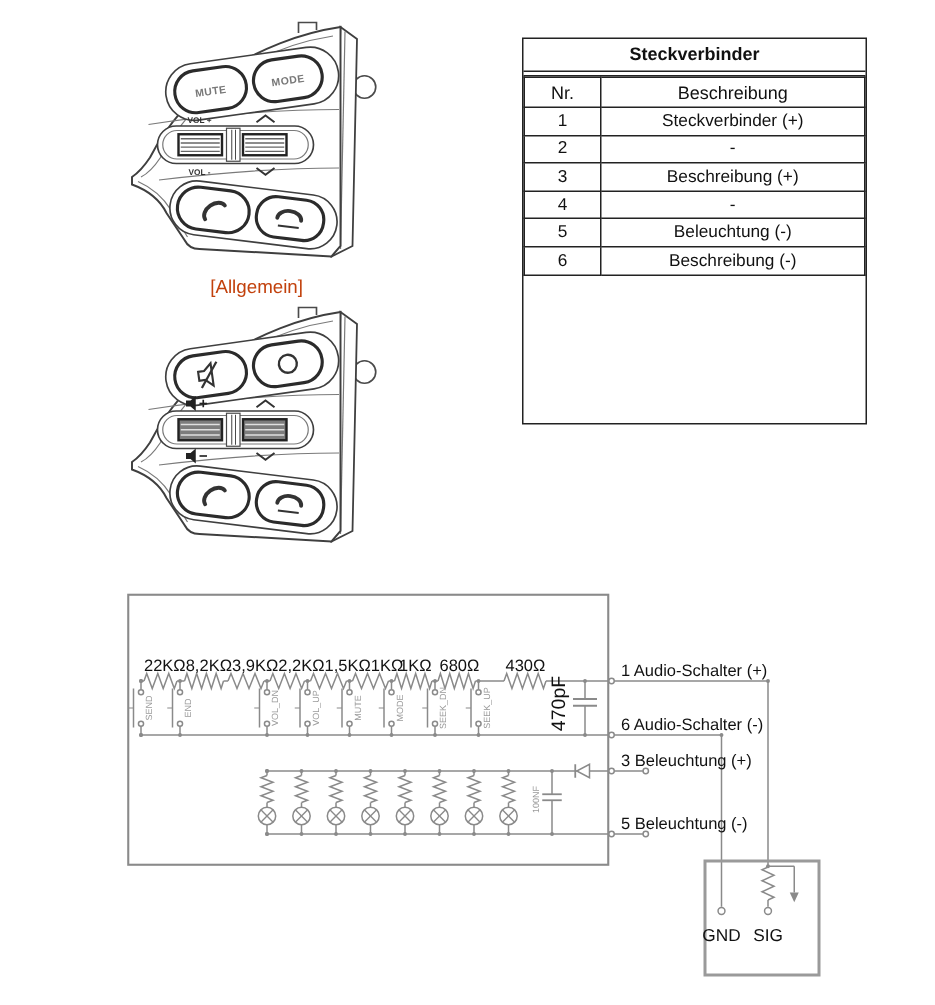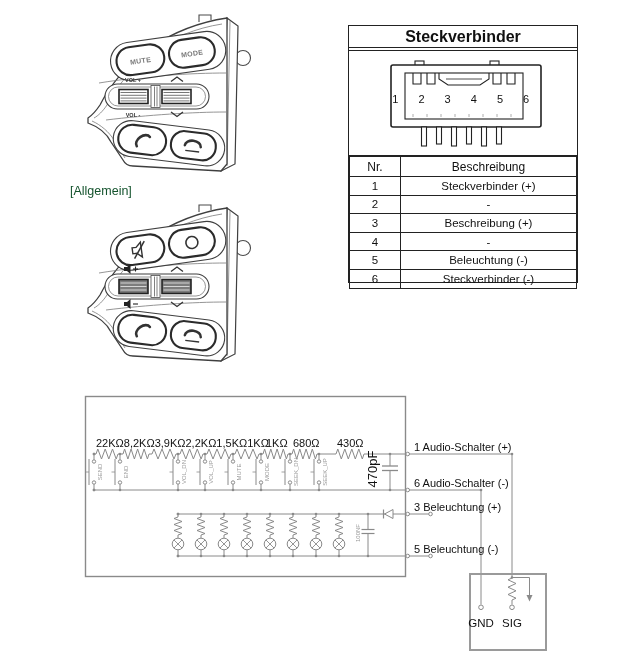--- a/index.html
+++ b/index.html
@@ -14,25 +14,25 @@
   .grp{fill:#fff;stroke:#3f3f3f;stroke-width:1.1;}
   .pill{fill:#fff;stroke:#2b2b2b;stroke-width:2.1;}
   .btxt{font-size:7px;font-weight:bold;fill:#787878;text-anchor:middle;letter-spacing:.3px;}
   .vtxt{font-size:5.5px;font-weight:bold;fill:#333;text-anchor:middle;}
   .chv{fill:none;stroke:#333;stroke-width:1.3;}
   .hatch{fill:#fff;stroke:#222;stroke-width:1.6;}
   .hatchd{fill:#7d7d7d;stroke:#222;stroke-width:1.6;}
   .hl{stroke:#666;stroke-width:0.9;}
   .hld{stroke:#e0e0e0;stroke-width:0.9;}
   .ph{fill:none;stroke:#333;stroke-width:2.6;stroke-linecap:round;}
-  .caption{position:absolute;left:70px;width:132px;text-align:left;font-size:12.5px;color:#14532d;}
+  .caption{position:absolute;left:70px;width:132px;text-align:right;font-size:12.5px;color:#c2410c;}
   
   .panel{position:absolute;left:348px;top:25px;width:230px;height:258px;
          border:1.5px solid #222;box-sizing:border-box;background:#fff;}
-  .panel-title{height:21px;line-height:21px;text-align:center;font-weight:bold;font-size:16px;
+  .panel-title{height:21px;line-height:21px;text-align:center;font-weight:bold;font-size:12px;
          border-bottom:1px solid #222;}
   .panel-gap{height:2px;border-bottom:1px solid #222;}
   .conn-cell{height:104px;border-bottom:1.5px solid #222;position:relative;}
   .pin-table{width:100%;border-collapse:collapse;table-layout:fixed;}
   .pin-table th,.pin-table td{border:1px solid #222;text-align:center;padding:0;}
   .pin-table th{height:19px;font-size:12px;font-weight:normal;margin-top:20px;}
   .pin-table td{height:17.6px;font-size:11.5px;font-weight:normal;}
   .col-nr{width:50px;}
 </style>
 </head>
@@ -149,39 +149,20 @@
       <g transform="translate(121,130)">
         <path d="M-8,1 A8,5.5 0 0 1 8,1" class="ph"></path>
         <line x1="-7" y1="6" x2="7" y2="6" stroke="#333" stroke-width="1.3"></line>
       </g>
     </g>
   </svg>
 
   <div class="panel">
     <div class="panel-title">Steckverbinder</div>
     <div class="panel-gap"></div>
-    <div class="conn-cell">
-      <svg width="227" height="104" viewBox="0 0 227 104">
-        <rect x="66" y="10" width="9" height="5" fill="#fff" stroke="#222" stroke-width="1.1"></rect>
-        <rect x="141" y="10" width="9" height="5" fill="#fff" stroke="#222" stroke-width="1.1"></rect>
-        <rect x="42" y="14" width="150" height="62" rx="2" fill="#fff" stroke="#222" stroke-width="1.6"></rect>
-        <rect x="56" y="22" width="118" height="46" fill="none" stroke="#222" stroke-width="1.1"></rect>
-        <path d="M64,22 L64,33 L72,33 L72,22 M78,22 L78,33 L86,33 L86,22 M144,22 L144,33 L152,33 L152,22 M158,22 L158,33 L166,33 L166,22" fill="none" stroke="#222" stroke-width="1.1"></path>
-        <path d="M90,22 L90,28 L99,34 L131,34 L140,28 L140,22" fill="none" stroke="#222" stroke-width="1.1"></path>
-        <path d="M97,28 L133,28" fill="none" stroke="#222" stroke-width="0.8"></path>
-        <text x="116" y="52" font-size="11" fill="#111" text-anchor="middle" letter-spacing="8.5">1 2 3 4 5 6</text>
-        <path d="M64,63 L64,66 M78,63 L78,66 M92,63 L92,66 M106,63 L106,66 M120,63 L120,66 M134,63 L134,66 M148,63 L148,66 M162,63 L162,66" stroke="#999" stroke-width="0.8"></path>
-        <rect x="72.5" y="76" width="5" height="19" fill="#fff" stroke="#222" stroke-width="1.1"></rect>
-        <rect x="87.5" y="76" width="5" height="17" fill="#fff" stroke="#222" stroke-width="1.1"></rect>
-        <rect x="102.5" y="76" width="5" height="19" fill="#fff" stroke="#222" stroke-width="1.1"></rect>
-        <rect x="117.5" y="76" width="5" height="17" fill="#fff" stroke="#222" stroke-width="1.1"></rect>
-        <rect x="132.5" y="76" width="5" height="19" fill="#fff" stroke="#222" stroke-width="1.1"></rect>
-        <rect x="147.5" y="76" width="5" height="17" fill="#fff" stroke="#222" stroke-width="1.1"></rect>
-      </svg>
-    </div>
     <table class="pin-table">
       <tbody>
           <tr>
         <th class="col-nr">Nr.</th>
         <th>Beschreibung</th>
       </tr>
       <tr>
         <td>1</td>
         <td>Steckverbinder (+)</td>
       </tr>
@@ -196,21 +177,21 @@
       <tr>
         <td>4</td>
         <td>-</td>
       </tr>
       <tr>
         <td>5</td>
         <td>Beleuchtung (-)</td>
       </tr>
       <tr>
         <td>6</td>
-        <td>Steckverbinder (-)</td>
+        <td>Beschreibung (-)</td>
       </tr>
     </tbody>
       </table>
   </div>
 
   <svg id="circuit-svg" class="abs" style="left:0;top:392px" width="623" height="278" viewBox="0 392 623 278">
       <rect x="85.5" y="396.5" width="320" height="180" fill="none" stroke="#8a8a8a" stroke-width="1.4"></rect>
       <line x1="94" y1="454" x2="96" y2="454" stroke="#8a8a8a" stroke-width="1"></line>
       <path d="M 96 454 L 97.8 449 L 101.5 459 L 105.2 449 L 108.8 459 L 112.5 449 L 116.2 459 L 118 454" fill="none" stroke="#8a8a8a" stroke-width="1"></path>
       <line x1="118" y1="454" x2="123" y2="454" stroke="#8a8a8a" stroke-width="1"></line>

